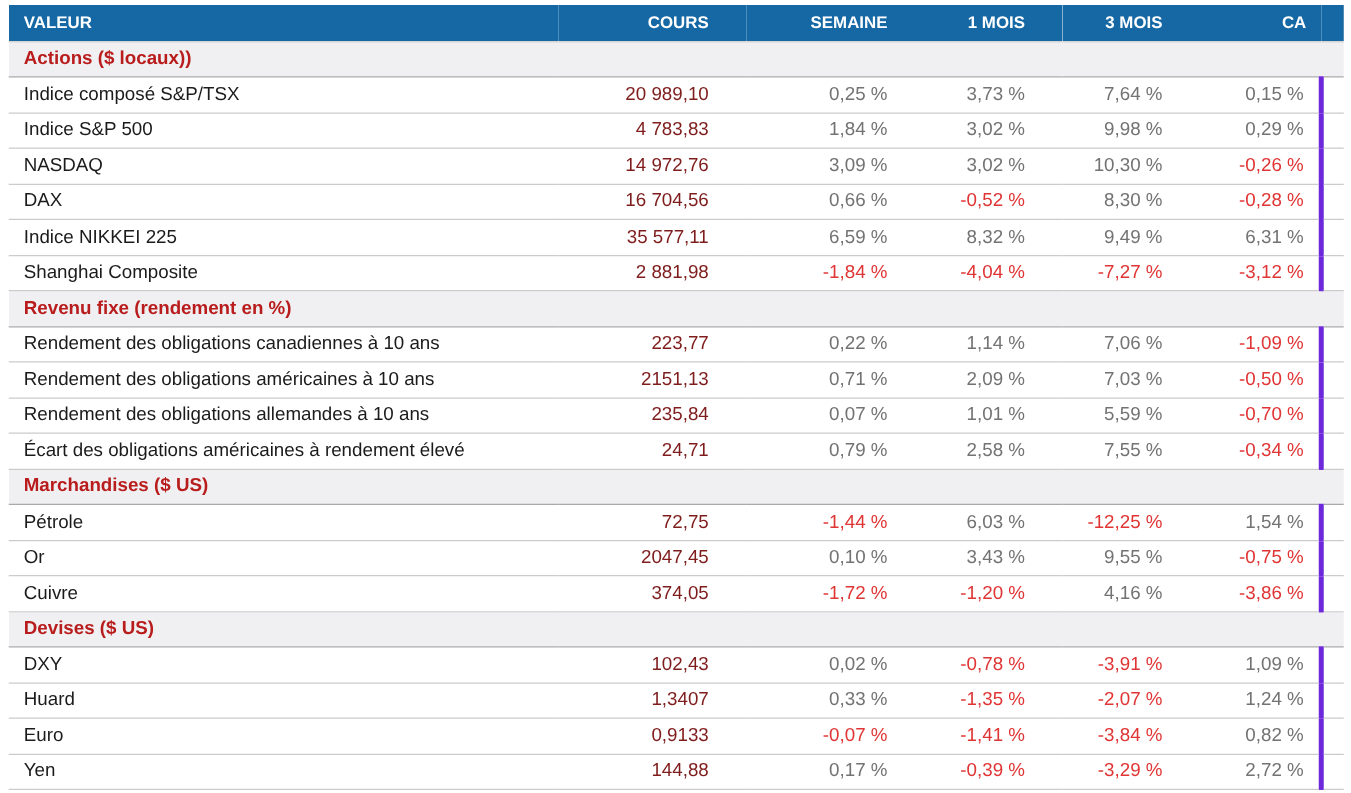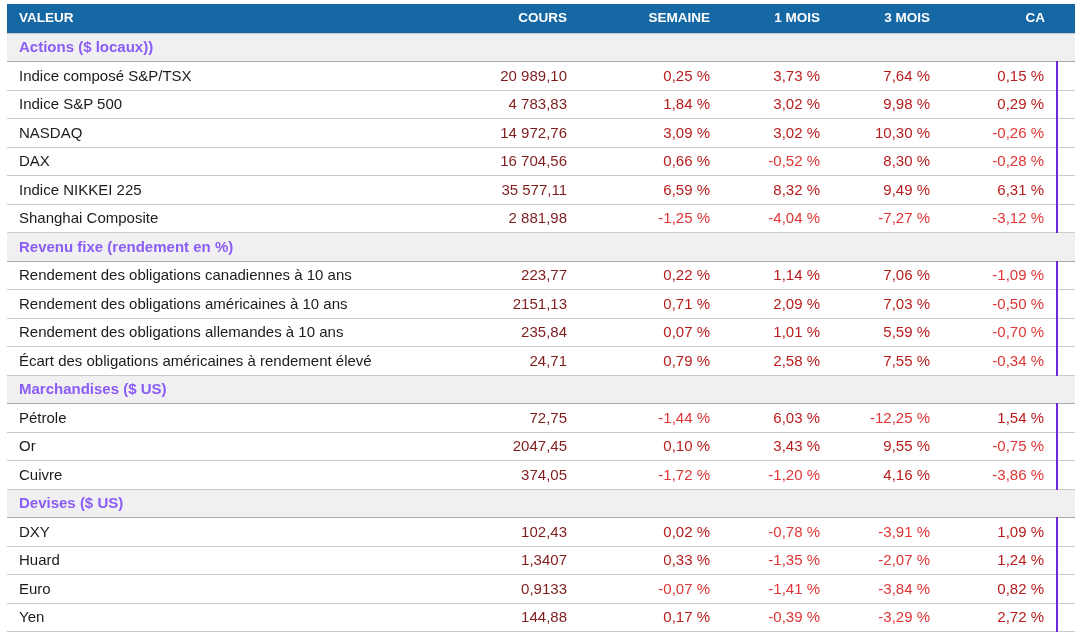--- a/index.html
+++ b/index.html
@@ -7,29 +7,29 @@
   body{width:1081px;height:634px;font-family:"Liberation Sans",sans-serif;overflow:hidden;}
   .wrap{padding:4px 0 0 7px;}
   table{border-collapse:collapse;table-layout:fixed;width:1068px;font-size:15px;color:#1b1b1b;}
   td,th{padding:0;line-height:1.1;vertical-align:middle;overflow:hidden;white-space:nowrap;}
   tr.head{height:29px;}
   tr.head th{background:#1568A4;color:#ffffff;font-size:13.5px;font-weight:bold;text-align:right;padding-right:30px;border-bottom:1px solid #c8c8c8;margin-top:38px;}
   tr.head th.lbl{text-align:left;padding-left:12px;padding-right:0;}
   tr.head th.ca{padding-right:12px;}
   tr.head th.sp{padding:0;}
   tr.sec{height:28.5px;}
-  tr.sec td{background:#F0F0F2;font-weight:bold;font-size:15px;color:#8b5cf6;padding-left:12px;border-top:1px solid #a9a9a9;border-bottom:1px solid #a9a9a9;}
+  tr.sec td{background:#F0F0F2;font-weight:bold;font-size:15px;color:#b91c1c;padding-left:12px;border-top:1px solid #a9a9a9;border-bottom:1px solid #a9a9a9;}
   tr.r{height:28.5px;}
   tr.r td{border-bottom:1px solid #cbcbcb;}
   td.lbl{text-align:left;padding-left:12px;}
   td.num{text-align:right;padding-right:30px;}
   td.cours{color:#7f1d1d;}
-  td.ca{padding-right:12px;border-right:2px solid #6d28d9;}
+  td.ca{padding-right:12px;border-right:4px solid #6d28d9;}
   td.sp{border-right:none;}
-  .pos{color:#b91c1c;}
+  .pos{color:#737373;}
   .neg{color:#E03535;}
 </style>
 </head>
 <body>
 
 <div class="wrap">
 <table>
   <colgroup>
     <col style="width:440px">
         <col style="width:150px">
@@ -101,21 +101,21 @@
     <td class="num"><span class="pos">6,59 %</span></td>
     <td class="num"><span class="pos">8,32 %</span></td>
     <td class="num"><span class="pos">9,49 %</span></td>
     <td class="num ca"><span class="pos">6,31 %</span></td>
     <td class="sp"></td>
   </tr>
 
   <tr class="r">
     <td class="lbl">Shanghai Composite</td>
     <td class="num cours">2 881,98</td>
-    <td class="num"><span class="neg">-1,25 %</span></td>
+    <td class="num"><span class="neg">-1,84 %</span></td>
     <td class="num"><span class="neg">-4,04 %</span></td>
     <td class="num"><span class="neg">-7,27 %</span></td>
     <td class="num ca"><span class="neg">-3,12 %</span></td>
     <td class="sp"></td>
   </tr>
 
   <tr class="sec">
     <td colspan="7">Revenu fixe (rendement en %)</td>
   </tr>
 

